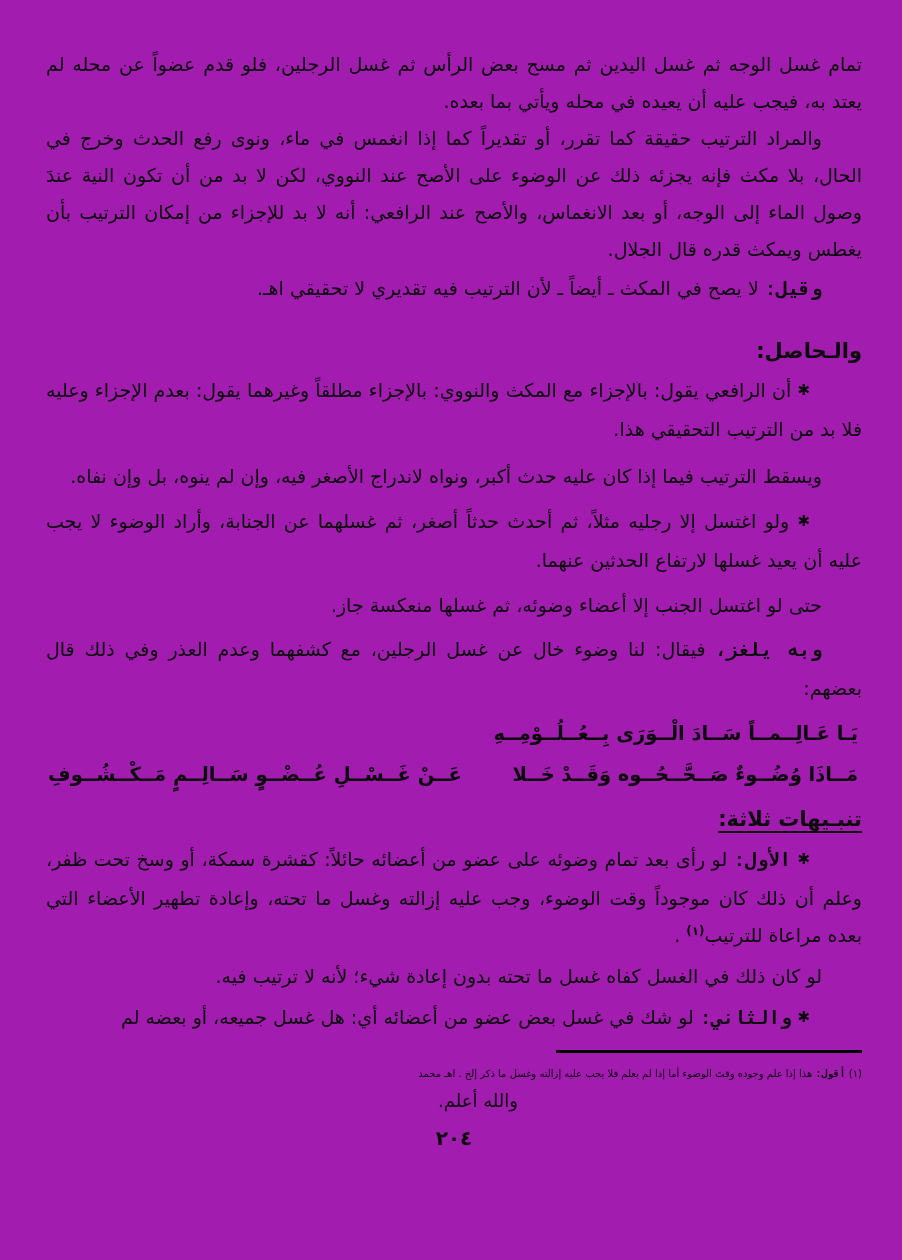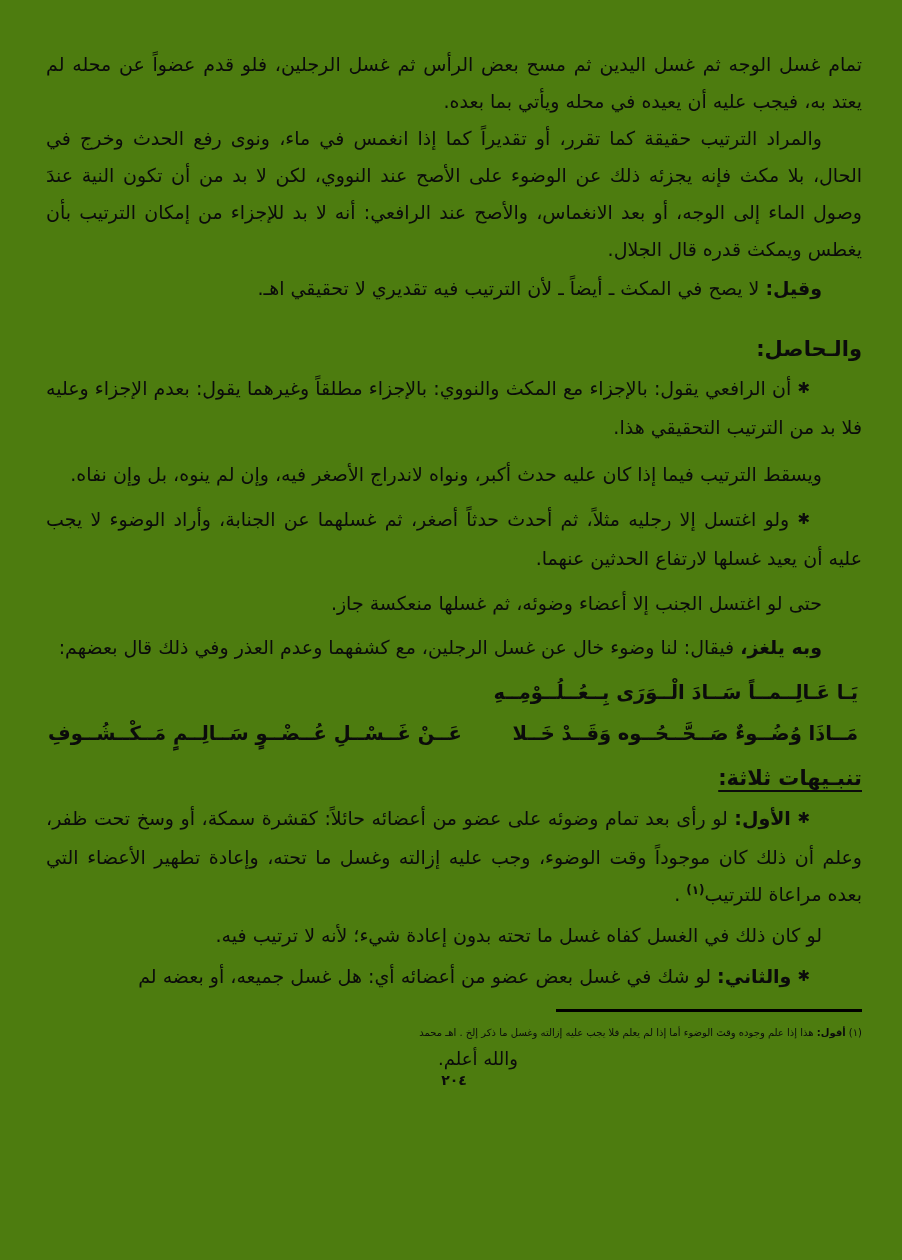--- a/index.html
+++ b/index.html
@@ -3,37 +3,37 @@
 <meta charset="utf-8">
 <style>
   html, body { margin: 0; padding: 0; }
   body {
     width: 902px; height: 1260px;
     background: #e8e8e6;
     font-family: "DejaVu Sans", sans-serif;
   }
   .page {
     width: 902px; height: 1260px;
-    background: #4d7c0f;
+    background: #a21caf;
     color: #0b0b0b;
     direction: rtl;
     overflow: hidden;
     position: relative;
   }
   .content { padding: 46px 40px 0 46px; }
   p.body {
     font-size: 19px;
     line-height: 37px;
     margin: 0;
     text-align: justify;
     text-justify: inter-word;
   }
   .ind { text-indent: 40px; }
   .ind-sm { text-indent: 26px; }
-  .lead { font-weight: bold; }
+  .lead { font-weight: bold; font-family: Liberation Mono, monospace; }
   .star {
     font-weight: bold;
     font-size: 15px;
     display: inline-block;
     transform: translateY(-2px);
   }
   h2.sec {
     font-size: 21px;
     font-weight: bold;
     margin: 0;
@@ -64,23 +64,23 @@
     line-height: 26px;
     margin: 8px 0 0 0;
     text-align: justify;
   }
   .fn-cont {
     font-size: 18px;
     line-height: 26px;
     margin: 0 344px 0 0;
   }
   .page-num {
-    margin-top: 0;
+    margin-top: 12px;
     text-align: center;
-    font-size: 14px;
+    font-size: 20px;
     font-weight: bold;
     letter-spacing: 3px;
   }
 </style>
 </head>
 <body>
 
 <div class="page">
   <div class="content">
 

